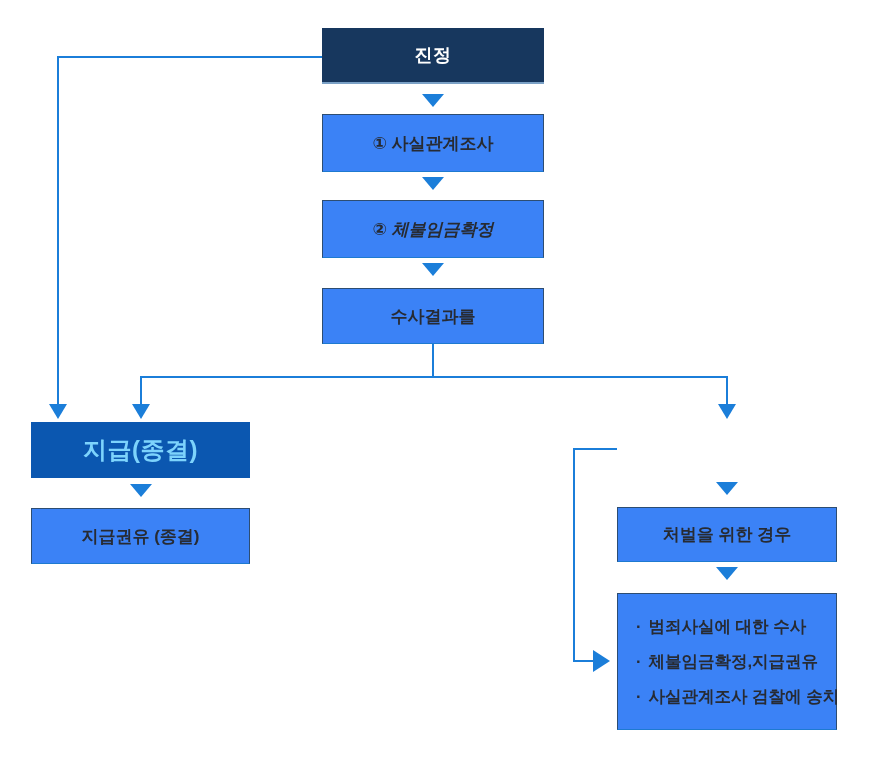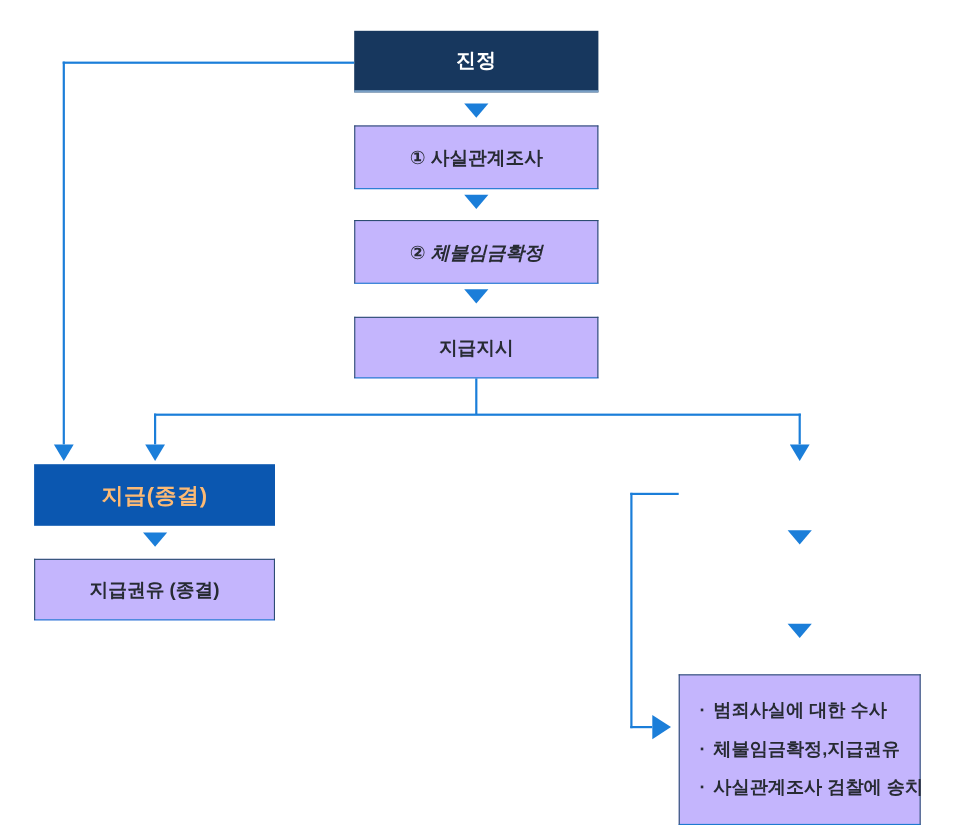--- a/index.html
+++ b/index.html
@@ -9,28 +9,28 @@
   }
   .node{
     position:absolute;display:flex;align-items:center;justify-content:center;
     box-sizing:border-box;font-weight:700;text-align:center;
   }
   .node--navy{
     background:#17375e;color:#ffffff;font-size:18px;letter-spacing:0.5px;
     border-bottom:2px solid #7ba1c6;
   }
   .node--blue{
-    background:#0b57b0;color:#fdba74;font-size:20px;letter-spacing:0.5px;
+    background:#0b57b0;color:#7dd3fc;font-size:24px;letter-spacing:0.5px;
   }
   .node--white{
-    background:#c4b5fd;color:#272b33;font-size:17px;
+    background:#3b82f6;color:#272b33;font-size:17px;
     border:1px solid #2d4d72;border-bottom:1px solid #1e7ad0;
   }
   .node--list{
-    justify-content:flex-start;align-items:center;text-align:left;margin-top:20px;
+    justify-content:flex-start;align-items:center;text-align:left;
   }
   .bullets{list-style:none;margin:0;padding:0 0 0 18px;}
   .bullets li{
     font-size:16.5px;font-weight:700;color:#272b33;line-height:35px;white-space:nowrap;
   }
   .bullets .dot{margin-right:7px;}
   .line{position:absolute;background:#1b7ed9;}
   .tri-down{
     position:absolute;width:0;height:0;
     border-left:11px solid transparent;border-right:11px solid transparent;
@@ -57,21 +57,21 @@
   <div class="tri-down" style="left:422px;top:94px;"></div>
 
   <div class="node node--white" style="left:322px;top:114px;width:222px;height:58px;">① 사실관계조사</div>
 
   <div class="tri-down" style="left:422px;top:177px;"></div>
 
   <div class="node node--white" style="left:322px;top:200px;width:222px;height:58px;font-style:italic;">② 체불임금확정</div>
 
   <div class="tri-down" style="left:422px;top:263px;"></div>
 
-  <div class="node node--white" style="left:322px;top:288px;width:222px;height:56px;">지급지시</div>
+  <div class="node node--white" style="left:322px;top:288px;width:222px;height:56px;">수사결과를</div>
 
   <div class="line" style="left:432px;top:344px;width:2px;height:33px;"></div>
   <div class="line" style="left:140px;top:376px;width:588px;height:2px;"></div>
 
   <div class="line" style="left:140px;top:376px;width:2px;height:28px;"></div>
   <div class="arrow-down" style="left:132px;top:404px;"></div>
 
   <div class="line" style="left:726px;top:376px;width:2px;height:28px;"></div>
   <div class="arrow-down" style="left:718px;top:404px;"></div>
 
@@ -81,20 +81,21 @@
 
   <div class="node node--blue" style="left:31px;top:422px;width:219px;height:56px;">지급(종결)</div>
 
   <div class="tri-down" style="left:130px;top:484px;"></div>
 
   <div class="node node--white" style="left:31px;top:508px;width:219px;height:56px;">지급권유 (종결)</div>
 
 
   <div class="tri-down" style="left:716px;top:482px;"></div>
 
+  <div class="node node--white" style="left:617px;top:507px;width:220px;height:55px;">처벌을 위한 경우</div>
 
   <div class="tri-down" style="left:716px;top:567px;"></div>
 
   <div class="node node--white node--list" style="left:617px;top:593px;width:220px;height:137px;">
     <ul class="bullets">
       <li><span class="dot">·</span><span>범죄사실에 대한 수사</span></li>
       <li><span class="dot">·</span><span>체불임금확정,지급권유</span></li>
       <li><span class="dot">·</span><span>사실관계조사 검찰에 송치</span></li>
     </ul>
   </div>

